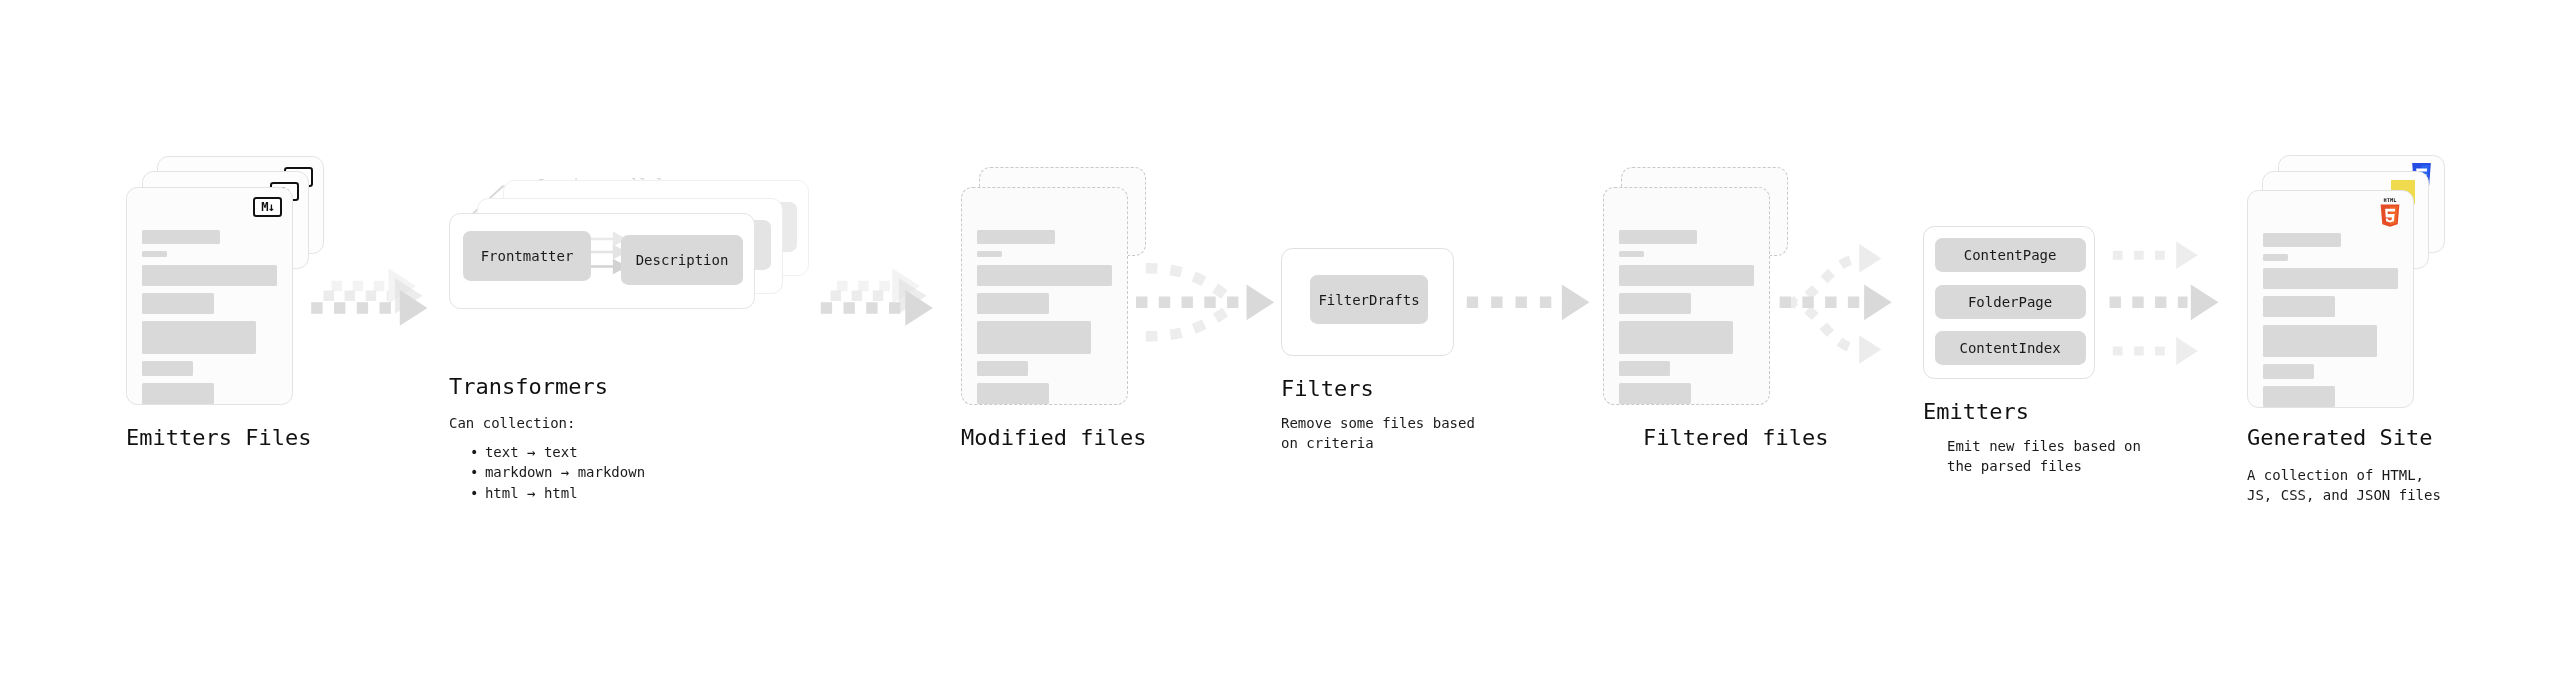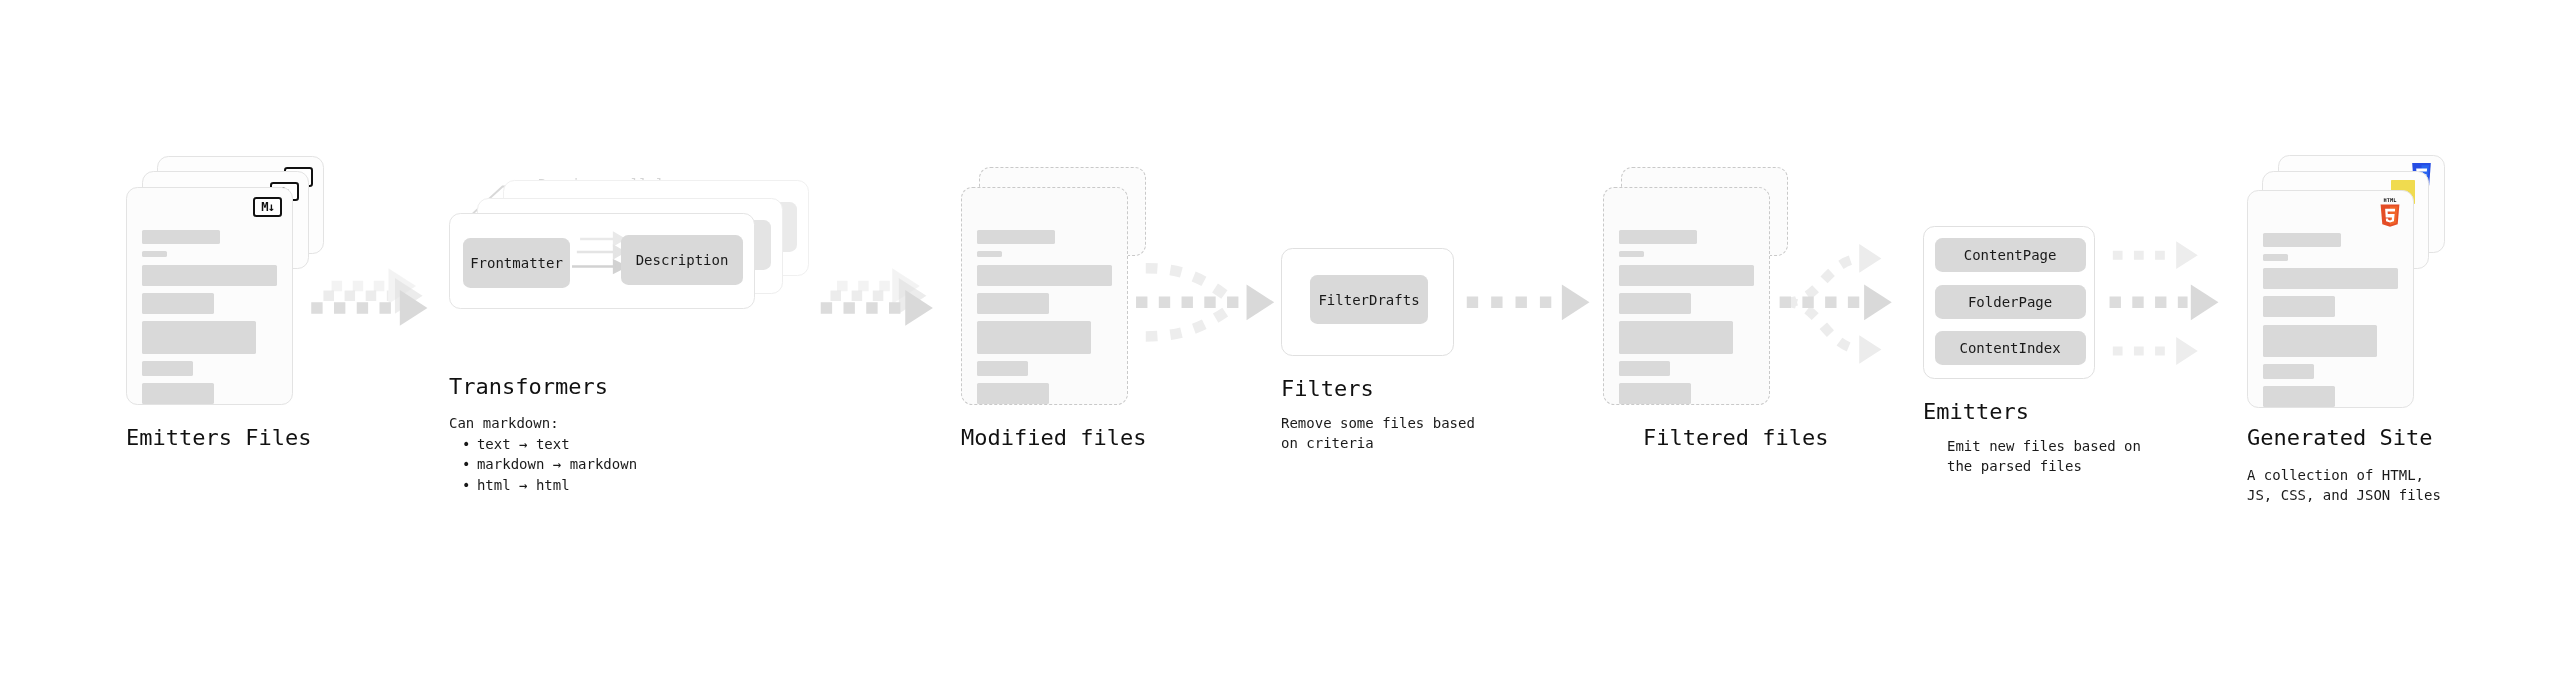--- a/index.html
+++ b/index.html
@@ -113,21 +113,21 @@
     color: #1a1a1a;
     line-height: 1.45;
     white-space: pre-line;
   }
   .cap-list {
     font-size: 14px;
     color: #1a1a1a;
     line-height: 1.45;
   }
   .cap-list ul {
-    margin: 0;
+    margin: 8px;
     padding-left: 13px;
     list-style: none;
   }
   .cap-list li::before {
     content: "\2022";
     margin-right: 6.5px;
   }
   .parallel-note {
     position: absolute;
     font-size: 14px;
@@ -271,26 +271,26 @@
         </g>
         <g stroke="#e4e4e4" stroke-width="3" fill="#e4e4e4">
           <line x1="6" y1="27" x2="52" y2="27"></line>
             <path d="M52,20 L64,27 L52,34 Z"></path>
         </g>
         <g stroke="#d2d2d2" stroke-width="3" fill="#d2d2d2">
           <line x1="0" y1="45" x2="52" y2="45"></line>
             <path d="M52,38 L66,45 L52,52 Z"></path>
         </g>
       </svg>
-      <div class="chip" style="position:absolute; left:13px; top:24px; width:107px; height:50px;">Frontmatter</div>
+      <div class="chip" style="position:absolute; left:13px; top:17px; width:128px; height:50px;">Frontmatter</div>
       <div class="chip" style="position:absolute; left:171px; top:21px; width:122px; height:50px;">Description</div>
     </div>
   </div>
   <div class="caption cap-title" style="left:449px; top:375px;">Transformers</div>
-  <div class="caption cap-sub" style="left:449px; top:413px;">Can markdown:</div>
+  <div class="caption cap-sub" style="left:449px; top:413px;">Can collection:</div>
   <div class="caption cap-list" style="left:449px; top:434px;">
     <ul>
       <li>text → text</li>
       <li>markdown → markdown</li>
       <li>html → html</li>
     </ul>
   </div>
 
   <div class="node" style="left:961px; top:167px;">
     <div class="filecard dashed" style="left:18px; top:0px; height:89px; background:#fcfcfc;"></div>

